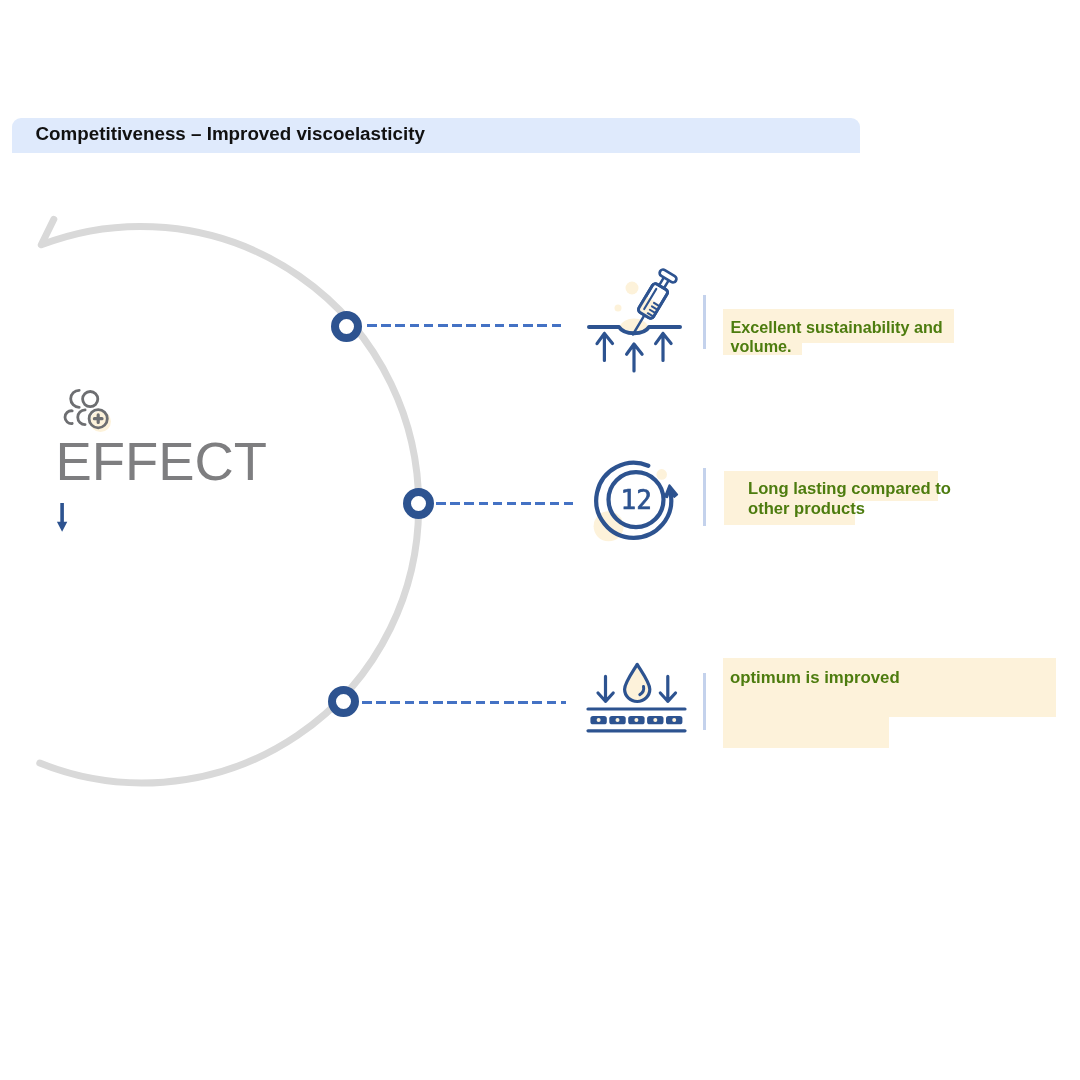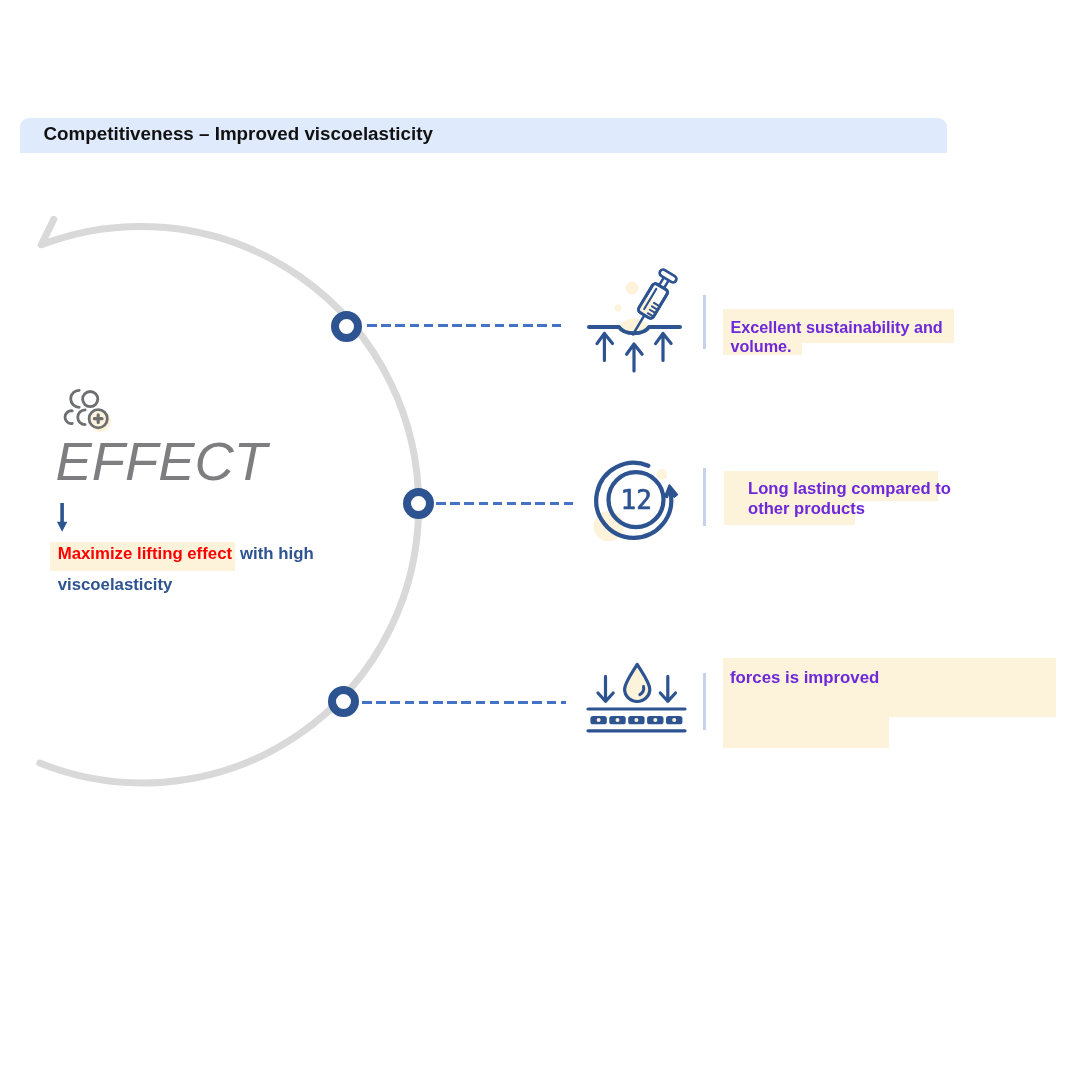--- a/index.html
+++ b/index.html
@@ -1,34 +1,34 @@
 <!DOCTYPE html>
 <html><head>
 <meta charset="utf-8">
 <style>
   html,body{margin:0;padding:0;}
   body{width:1080px;height:1080px;background:#ffffff;font-family:"Liberation Sans",sans-serif;overflow:hidden;}
   #stage{position:absolute;left:0;top:0;width:1080px;height:1080px;}
 
-  .hdr{position:absolute;left:20px;top:118px;width:927px;height:34.5px;background:#dfeafc;border-radius:9px 9px 0 0;}
+  .hdr{position:absolute;left:12px;top:118px;width:848px;height:34.5px;background:#dfeafc;border-radius:9px 9px 0 0;}
   .hdr-t{position:absolute;left:23.5px;top:-1px;height:34px;line-height:34px;font-size:18.8px;font-weight:bold;color:#111111;white-space:nowrap;}
 
   .arcsvg{position:absolute;left:0;top:0;}
 
   .effect-logo{position:absolute;left:58px;top:383px;overflow:visible;}
-  .effect{position:absolute;left:55.5px;top:435px;font-size:54.4px;color:#7e7e80;font-weight:400;line-height:1;font-style:italic;}
+  .effect{position:absolute;left:55.5px;top:435px;font-size:54.4px;color:#7e7e80;font-weight:400;line-height:1;}
   .downarrow{position:absolute;left:52px;top:500px;overflow:visible;}
   .lead{position:absolute;left:57.7px;top:539.4px;width:300px;font-size:16.8px;font-weight:bold;color:#2d5390;line-height:30.8px;}
   .lead .hl{background:#fdf2da;color:#ff0000;padding:2.4px 3.3px 8px 8px;margin-left:-8px;}
 
   .dot{position:absolute;border-radius:50%;border:8px solid #2d5390;box-sizing:border-box;background:#fff;}
   .dash{position:absolute;height:3px;}
   .dash i{display:block;height:3px;background:repeating-linear-gradient(to right,#4472c4 0,#4472c4 9.5px,transparent 9.5px,transparent 14.2px);}
   .vline{position:absolute;width:3px;background:#c4d2ec;}
-  .txt{position:absolute;font-size:16.2px;font-weight:bold;color:#6d28d9;}
+  .txt{position:absolute;font-size:16.2px;font-weight:bold;color:#4d7c0f;}
   .hlband{position:absolute;background:#fdf2da;}
   .txt div{white-space:nowrap;}
   .icon{position:absolute;overflow:visible;}
 </style>
 </head>
 <body>
 
 <div id="stage">
   <div class="hdr">
     <div class="hdr-t">Competitiveness – Improved viscoelasticity</div>
@@ -46,21 +46,20 @@
       <path d="M 14.2 27.8 A 6.4 6.4 0 1 0 14.2 40.5"></path>
       <path d="M 27.1 26.9 A 7 7 0 1 0 27.1 41.6"></path>
       <circle cx="40.2" cy="35.7" r="9.1"></circle>
       <path d="M 40.2 31.9 L 40.2 39.5 M 36.4 35.7 L 44.0 35.7" stroke-width="3.2"></path>
     </g>
   </svg>
   <div class="effect">EFFECT</div>
   <svg class="downarrow" width="22" height="36" viewBox="0 0 22 36">
     <path d="M 8.3 2.9 L 11.9 2.9 L 11.9 21.8 L 15.3 21.8 L 10.1 31.8 L 4.9 21.8 L 8.3 21.8 Z" fill="#2d5390"></path>
   </svg>
-  <div class="lead"><span class="hl">Maximize lifting effect</span><span> with high viscoelasticity</span></div>
 
   <div class="dash" style="left:367px;top:324px;width:199px;">
       <i></i>
     </div>
   <div class="dot" style="left:331px;top:311px;width:31px;height:31px;"></div>
   <svg class="icon" style="left:586px;top:255px;" width="110" height="130" viewBox="0 0 110 130">
     <g>
       <circle cx="46" cy="33" r="6.5" fill="#fdf2da"></circle>
       <circle cx="32" cy="53" r="3.5" fill="#fdf2da"></circle>
       <path d="M 33 72 A 16 13 0 0 1 63 72 Z" fill="#fdf2da"></path>
@@ -142,15 +141,15 @@
       <circle cx="72.3" cy="60.1" r="2"></circle>
         <circle cx="91.2" cy="60.1" r="2"></circle>
     </g>
     <path d="M 54.2 4.4 C 50.6 10.6 41.6 22.6 41.6 29.3 A 12.6 12.2 0 0 0 66.8 29.3 C 66.8 22.6 57.8 10.6 54.2 4.4 Z" fill="#fdf2da" stroke="#2d5390" stroke-width="3.2" stroke-linejoin="round"></path>
     <path d="M 60.5 26.5 A 7.5 7.5 0 0 1 56.8 34.6" fill="none" stroke="#2d5390" stroke-width="3" stroke-linecap="round"></path>
   </svg>
   <div class="vline" style="left:703px;top:673px;height:57.3px;"></div>
   <div class="hlband" style="left:723.3px;top:658.1px;width:333.2px;height:59.1px;"></div>
   <div class="hlband" style="left:723.3px;top:717.2px;width:166px;height:30.4px;"></div>
   <div class="txt" style="left:730px;top:662.5px;line-height:29px;font-size:16.8px;">
-      <div>forces is improved</div>
+      <div>optimum is improved</div>
     </div>
 </div>
 
 </body></html>

